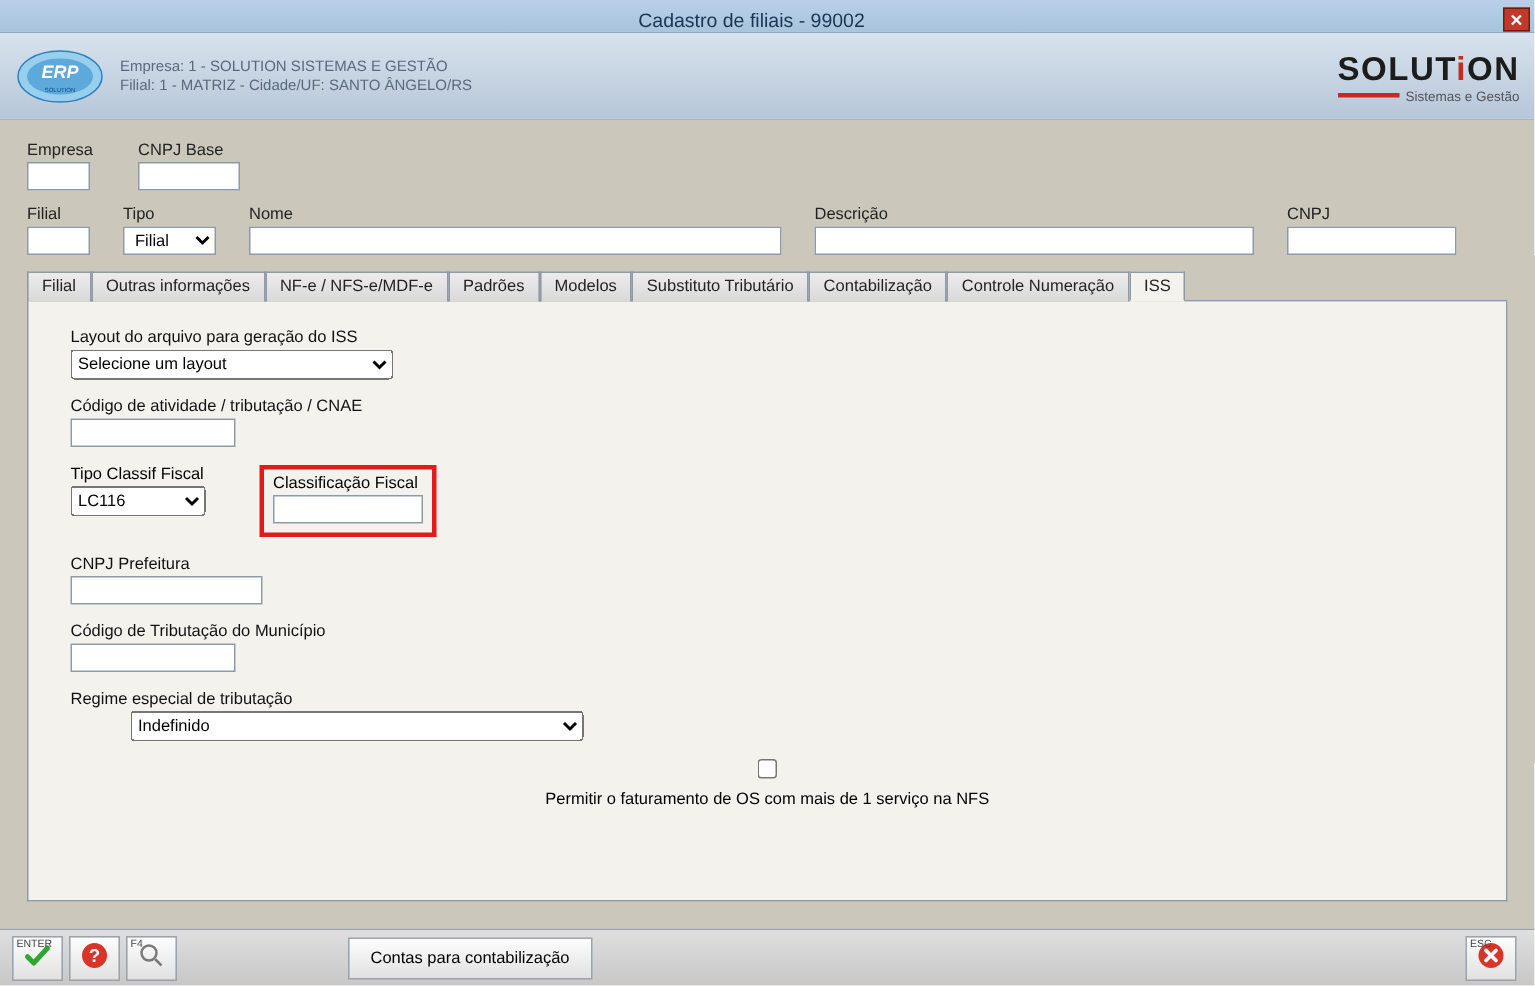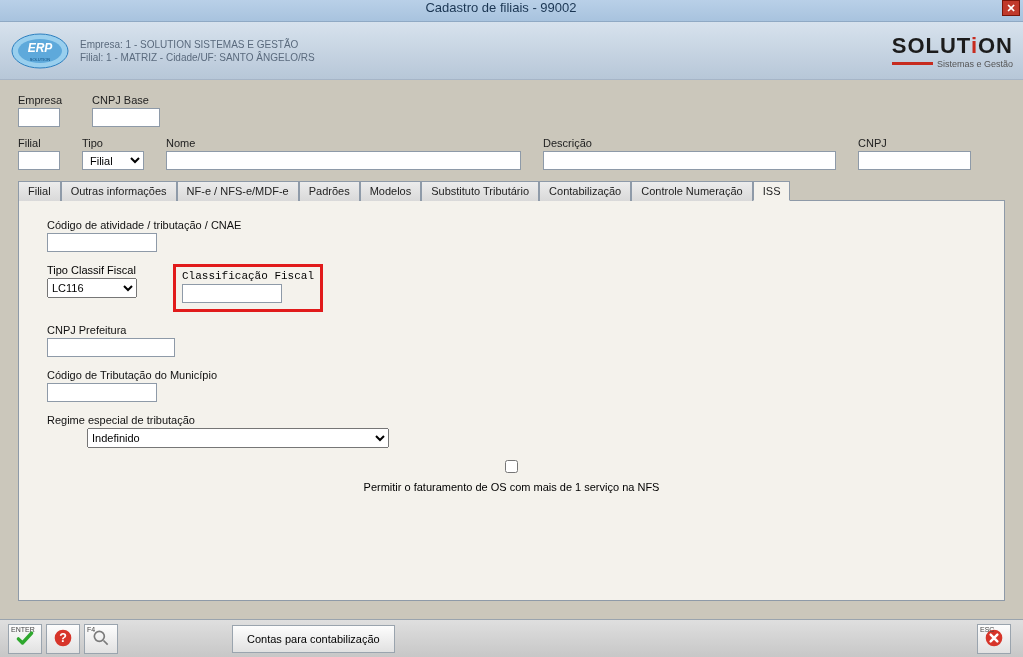--- a/index.html
+++ b/index.html
@@ -9,21 +9,21 @@
     background: #fff;
     width: 1023px;
     height: 657px;
     overflow: hidden;
     position: relative;
   }
   .titlebar {
     background: linear-gradient(to bottom, #b9d0e8 0%, #a8c3de 100%);
     height: 22px;
     display: flex;
-    align-items: flex-start;
+    align-items: flex-end;
     position: relative;
     border-bottom: 1px solid #8fa9c4;
   }
   .titlebar .title {
     flex: 1;
     text-align: center;
     color: #1a3552;
     font-size: 13px;
   }
   .titlebar .close-btn {
@@ -275,35 +275,41 @@
       <div class="tab">NF-e / NFS-e/MDF-e</div>
       <div class="tab">Padrões</div>
       <div class="tab">Modelos</div>
       <div class="tab">Substituto Tributário</div>
       <div class="tab">Contabilização</div>
       <div class="tab">Controle Numeração</div>
       <div class="tab active">ISS</div>
     </div>
     <div class="tab-body">
 
+      <div class="iss-field">
+        <label>Layout do arquivo para geração do ISS</label>
+        <select class="layout-sel">
+          <option>Selecione um layout</option>
+        </select>
+      </div>
 
       <div class="iss-field">
         <label>Código de atividade / tributação / CNAE</label>
         <input class="text codigo-atividade" style="">
       </div>
 
       <div class="iss-row" style="margin-bottom:12px;">
         <div>
           <label style="display:block;font-size:11px;margin-bottom:2px;">Tipo Classif Fiscal</label>
           <select class="tipo-classif">
             <option>LC116</option>
           </select>
         </div>
         <div class="highlight-red">
-          <label style="display:block;font-size:11px;margin-bottom:2px;font-family:Liberation Mono, monospace;">Classificação Fiscal</label>
+          <label style="display:block;font-size:11px;margin-bottom:2px;">Classificação Fiscal</label>
           <input class="text class-fiscal" style="">
         </div>
       </div>
 
       <div class="iss-field">
         <label>CNPJ Prefeitura</label>
         <input class="text cnpj-pref" style="">
       </div>
 
       <div class="iss-field">

